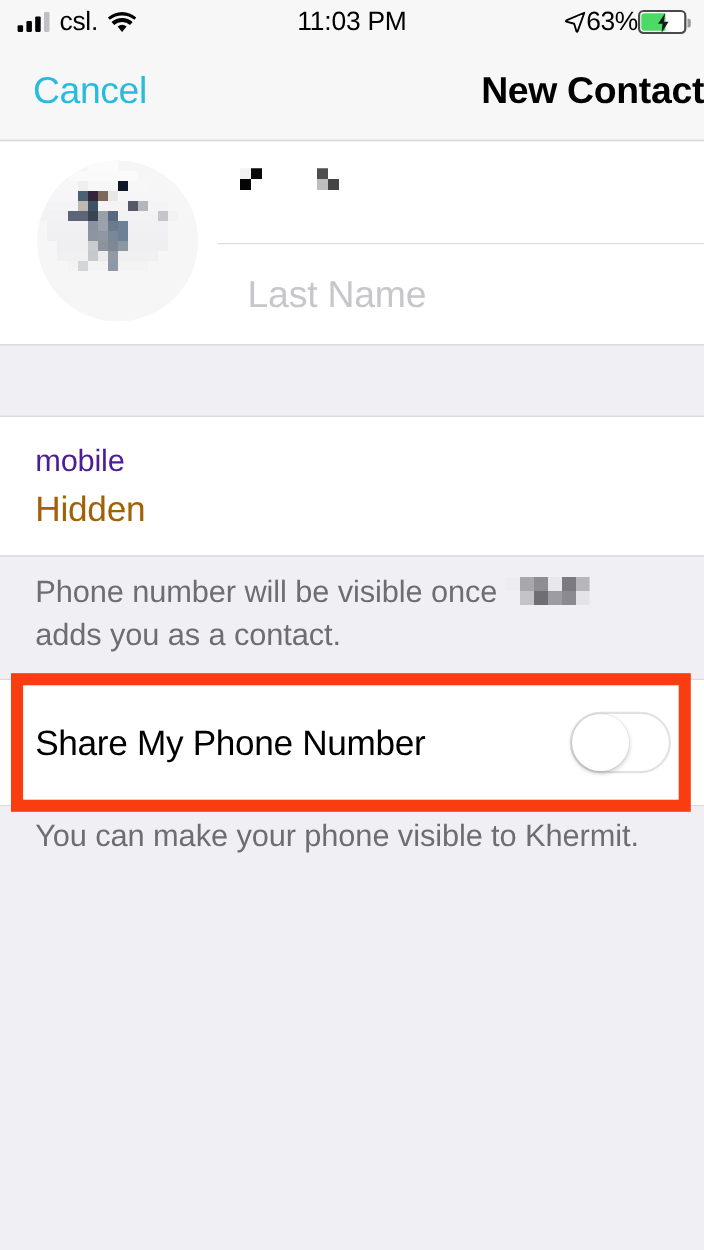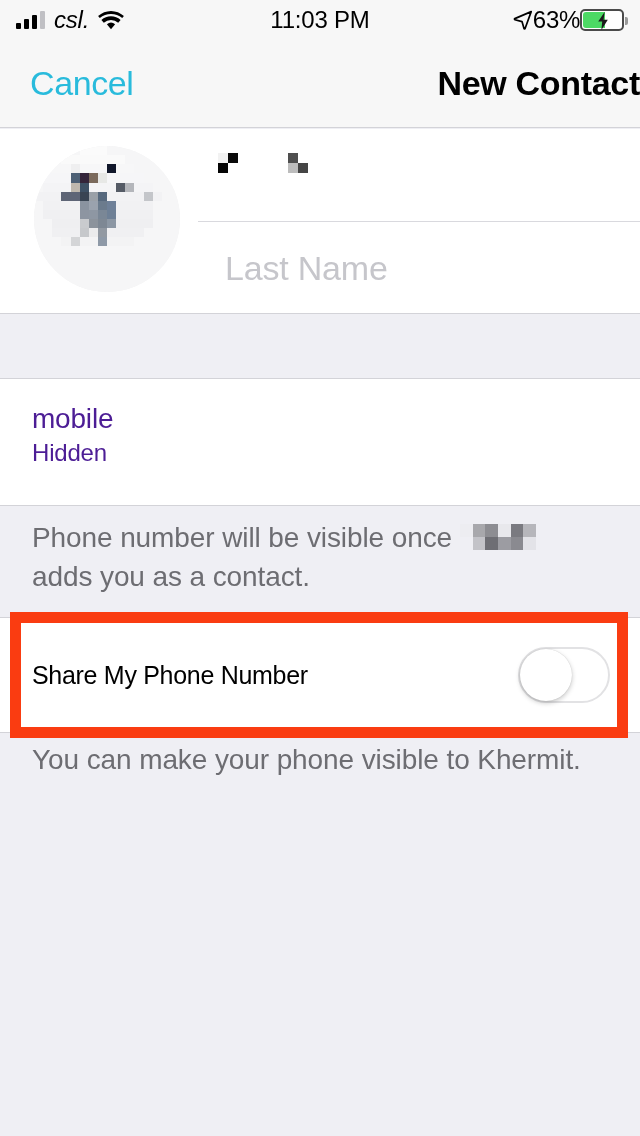--- a/index.html
+++ b/index.html
@@ -51,21 +51,20 @@
   }
   .signal-bars i.b1 { height: 6px; }
   .signal-bars i.b2 { height: 10px; }
   .signal-bars i.b3 { height: 14px; }
   .signal-bars i.b4 { height: 18px; background: #C0C0C4; }
   .carrier {
     font-size: 24px;
     color: #000;
     letter-spacing: -0.2px;
     line-height: 1;
-    font-style: italic;
   }
   .wifi-icon {
     width: 26px;
     height: 19px;
     display: block;
   }
   .status-center {
     position: absolute;
     left: 0; right: 0;
     text-align: center;
@@ -223,23 +222,24 @@
     box-sizing: border-box;
     padding: 22px 0 0 32px;
   }
   .field-label {
     font-size: 28px;
     color: #4c1d95;
     letter-spacing: -0.2px;
     line-height: 1.3;
   }
   .field-value {
-    font-size: 24px;
-    color: #4c1d95;
+    font-size: 32px;
+    color: #a16207;
     letter-spacing: -0.2px;
+    margin-top: 6px;
     line-height: 1.3;
   }
 
   
   .note {
     position: absolute;
     left: 0;
     width: 640px;
     box-sizing: border-box;
     padding: 14px 40px 0 32px;
@@ -274,21 +274,21 @@
     height: 116px;
     background: #FFFFFF;
     border-top: 1px solid #D3D3D8;
     border-bottom: 1px solid #D3D3D8;
     box-sizing: border-box;
     display: flex;
     align-items: center;
     padding: 0 30px 0 32px;
   }
   .toggle-label {
-    font-size: 25px;
+    font-size: 32px;
     color: #000;
     letter-spacing: -0.3px;
   }
   .switch {
     margin-left: auto;
     position: relative;
     width: 92px;
     height: 56px;
     border-radius: 28px;
     background: #FFFFFF;

